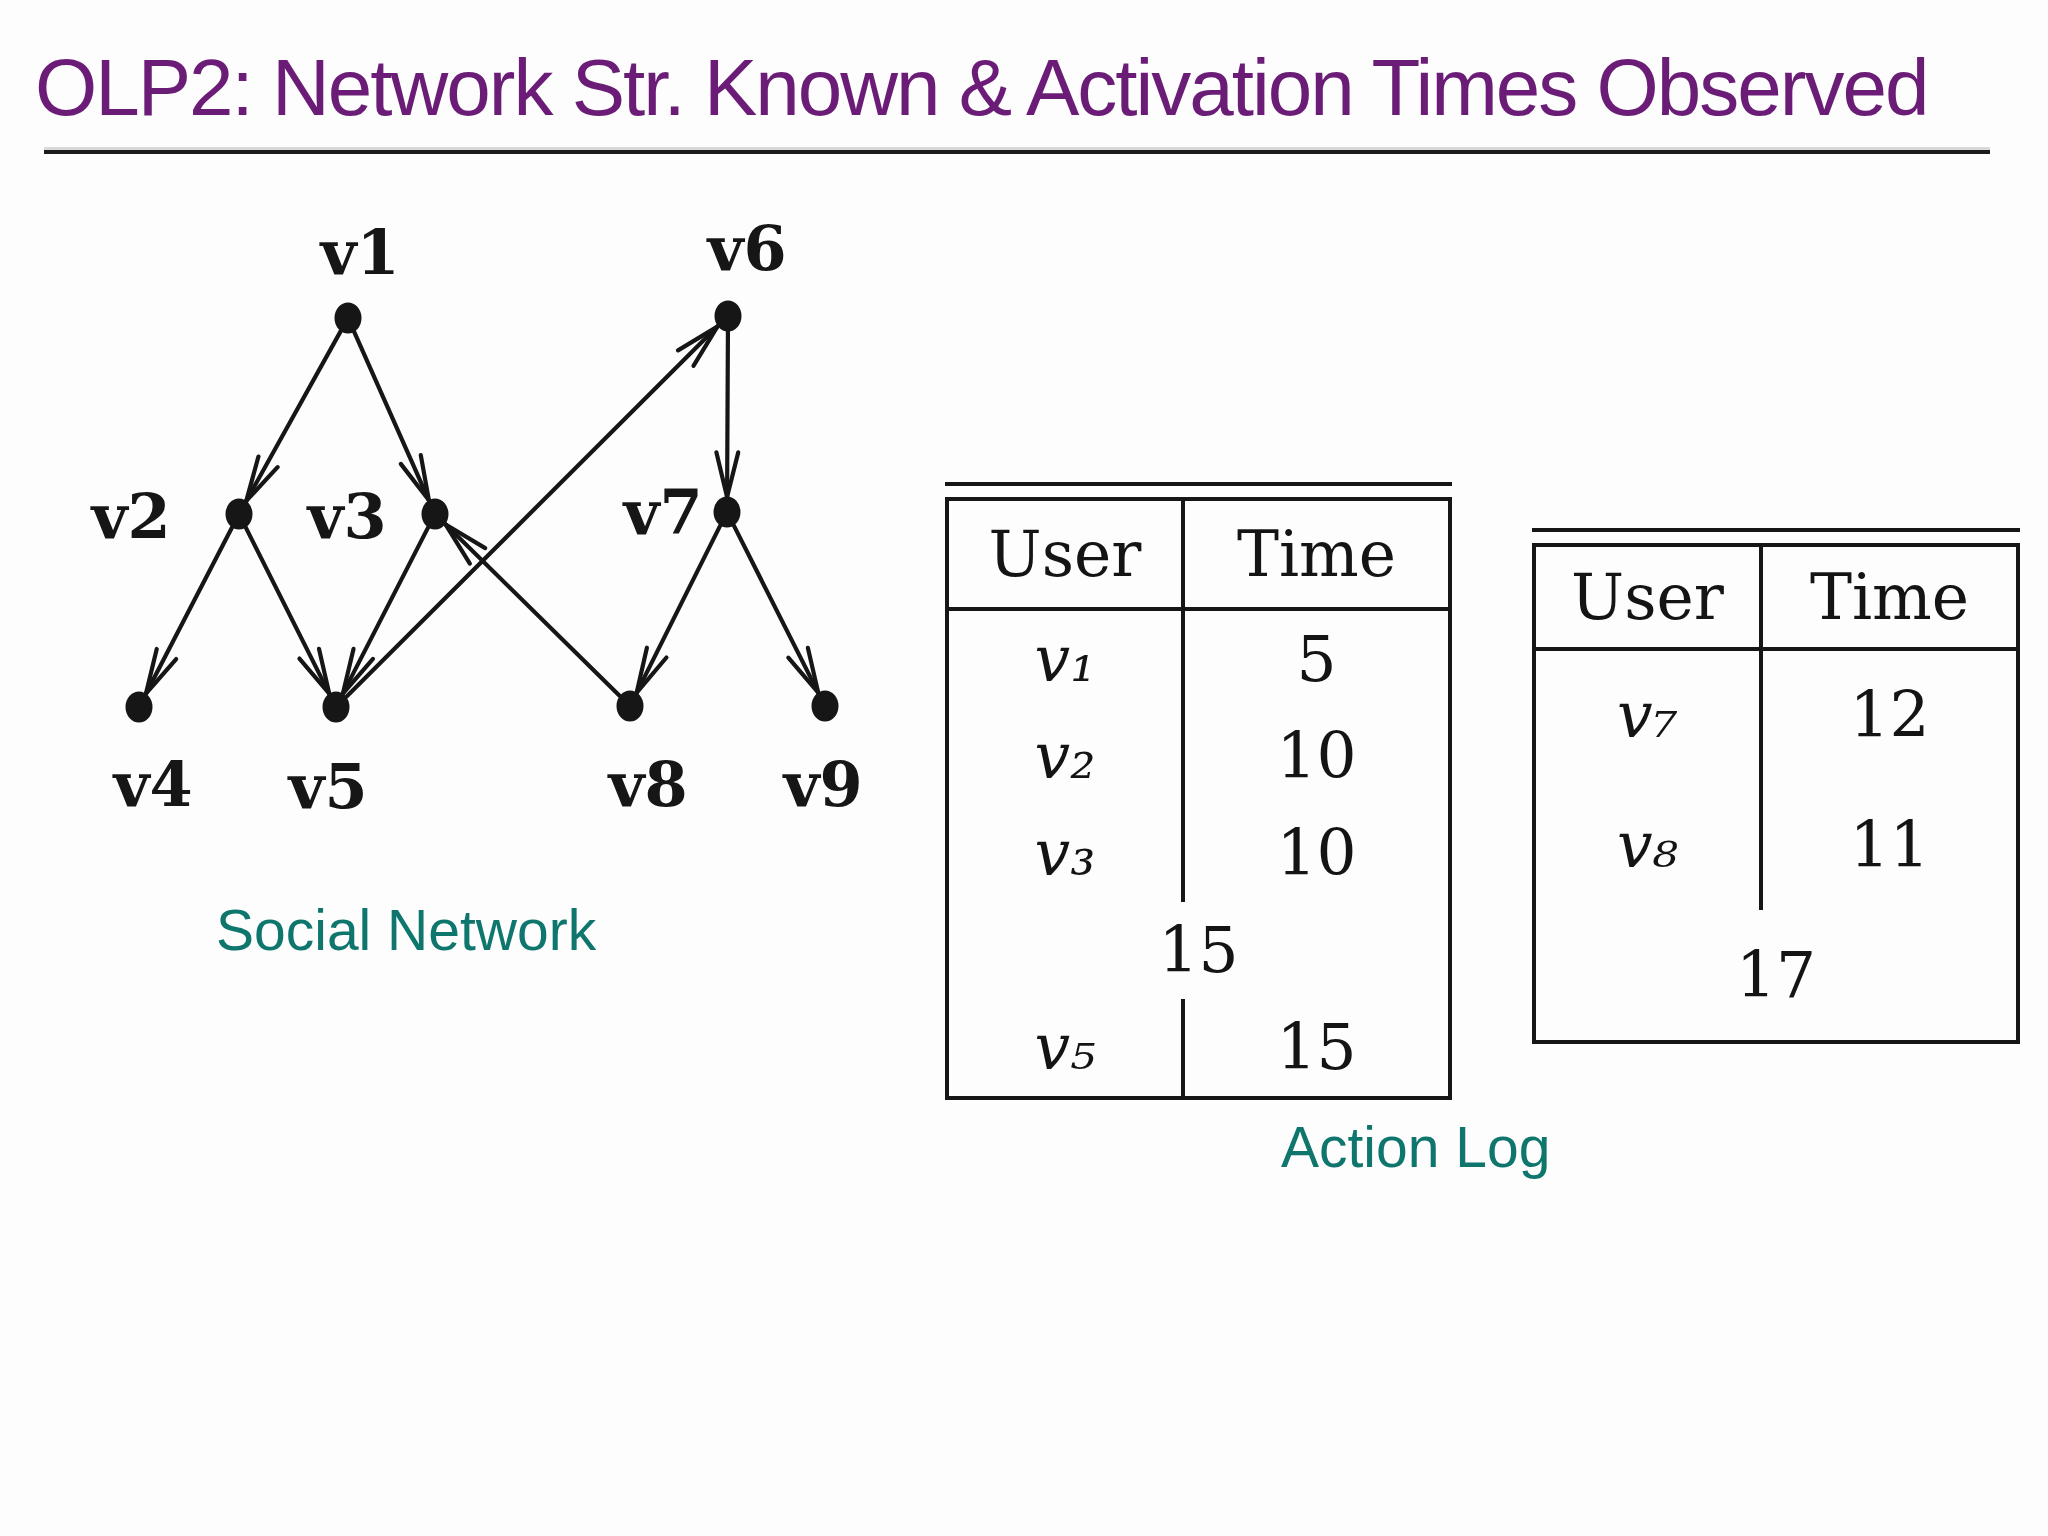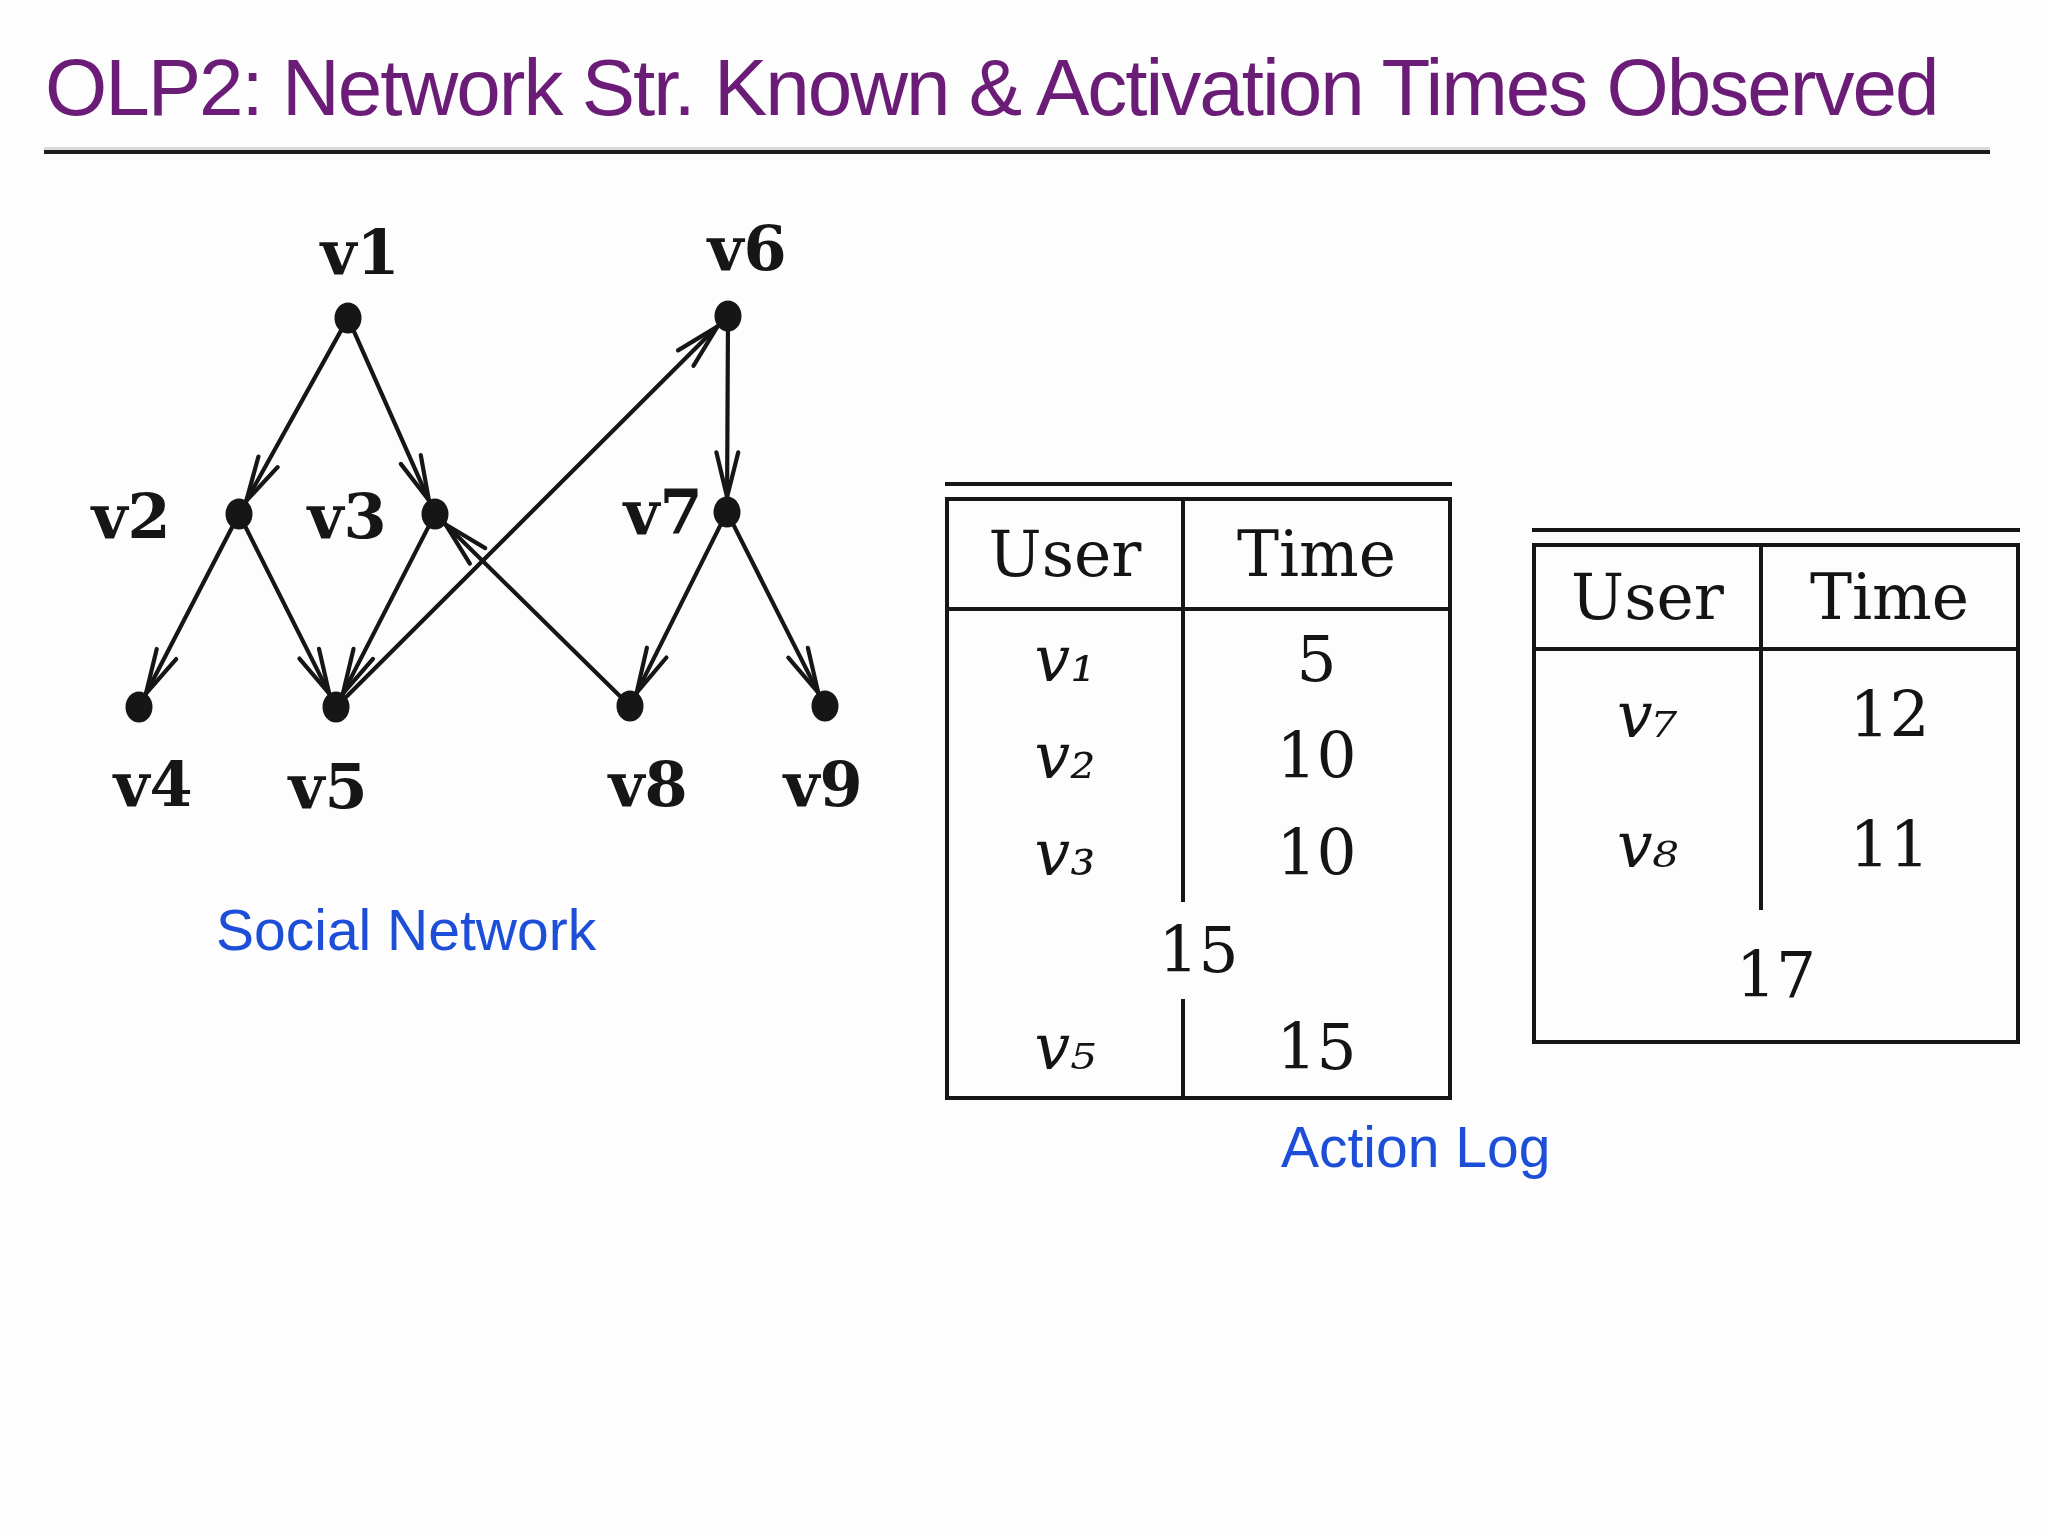--- a/index.html
+++ b/index.html
@@ -4,32 +4,32 @@
 <style>
   html,body{margin:0;padding:0;background:#ffffff;}
   .slide{
     position:relative;
     width:2048px;height:1536px;
     background:#fdfdfd;
     overflow:hidden;
     font-family:"Liberation Sans",sans-serif;
   }
   .title{
-    position:absolute;left:45px;top:42px;
+    position:absolute;left:35px;top:42px;
     font-size:80px;letter-spacing:-2px;white-space:nowrap;
     color:#6a1c77;font-weight:400;
   }
   .title-rule{
     position:absolute;left:44px;top:150px;width:1946px;height:4px;
     background:#1c1c1c;
     box-shadow:0 -3px 0 0 #d9d9d9;
   }
   .graph-svg{position:absolute;left:0;top:0;width:2048px;height:1536px;}
   .caption{
-    position:absolute;color:#1d4ed8;font-size:57px;white-space:nowrap;
+    position:absolute;color:#0f766e;font-size:57px;white-space:nowrap;
   }
   .caption.social{left:216px;top:897px;}
   .caption.action{left:1281px;top:1114px;}
 
   
   .tbl{position:absolute;}
   .tbl .toprule{height:4px;background:#161616;}
   .tbl .box{
     border:4px solid #161616;margin-top:11px;box-sizing:border-box;
     display:flex;flex-direction:column;background:transparent;

